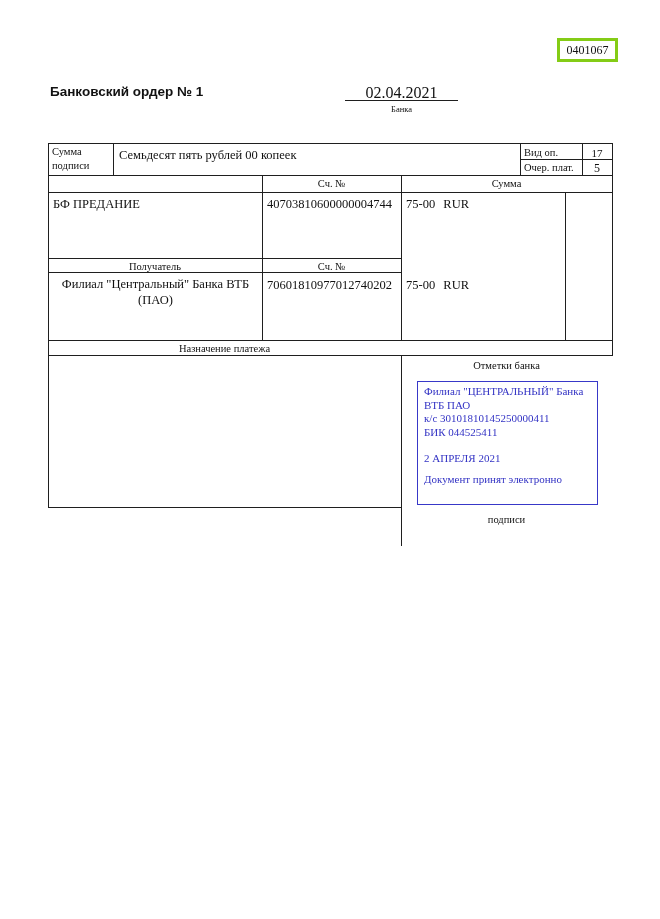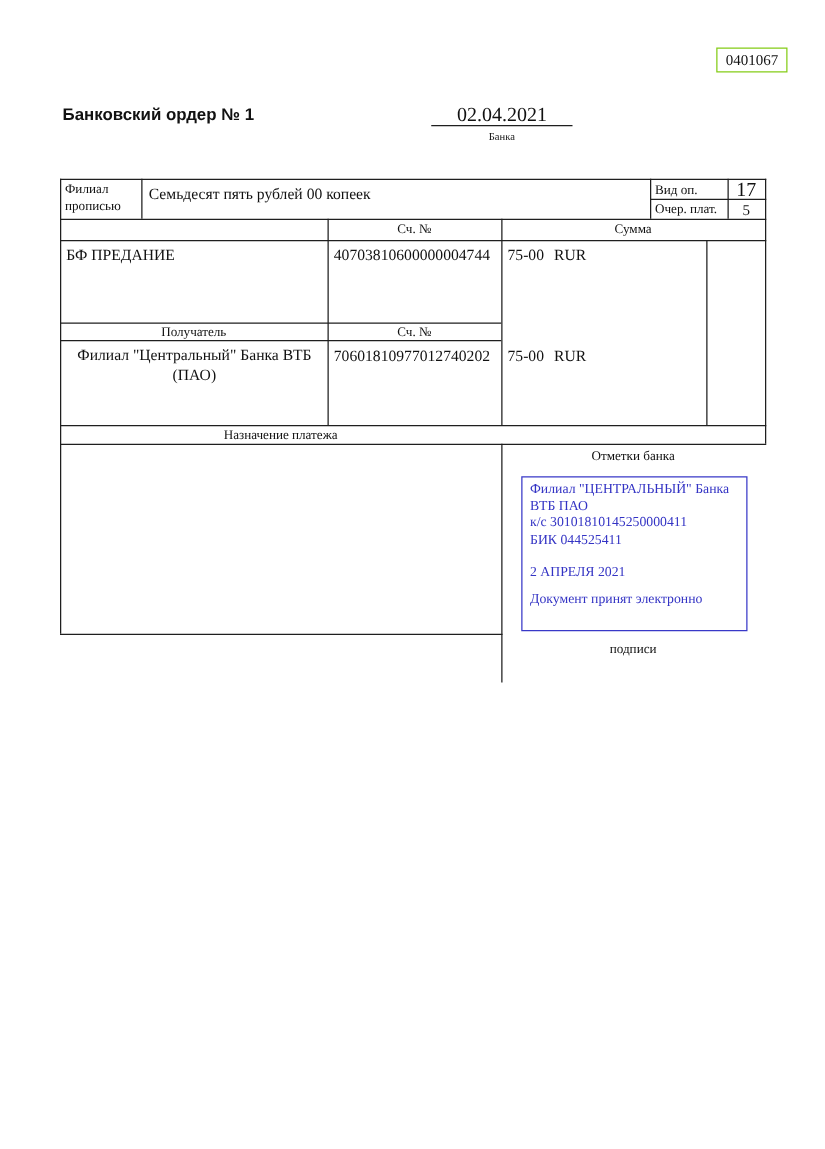--- a/index.html
+++ b/index.html
@@ -4,22 +4,22 @@
 <style>
   html,body{margin:0;padding:0;background:#ffffff;}
   #page{position:relative;width:660px;height:919px;background:#ffffff;overflow:hidden;
         font-family:"Liberation Serif", serif;color:#111;}
   .hline{position:absolute;height:1px;background:#1f1f1f;}
   .vline{position:absolute;width:1px;background:#1f1f1f;}
   .lbl{position:absolute;font-size:10.5px;line-height:14px;}
   .val{position:absolute;font-size:12.5px;line-height:16px;text-align:center;}
   .center{text-align:center;}
   #form-code-box{position:absolute;left:557px;top:38px;width:55px;height:18px;
-        border:1px solid #84cc16;display:flex;align-items:center;justify-content:center;
-        font-size:12px;margin-left:16px;}
+        border:3px solid #84cc16;display:flex;align-items:center;justify-content:center;
+        font-size:12px;}
   #page-title{position:absolute;left:50px;top:84px;
         font-family:"Liberation Sans", sans-serif;font-weight:bold;font-size:13.5px;}
   #date-value{position:absolute;left:345px;top:84px;width:113px;text-align:center;font-size:16px;}
   #date-underline{position:absolute;left:345px;top:100px;width:113px;height:1px;background:#1f1f1f;}
   #date-label{position:absolute;left:345px;top:104px;width:113px;text-align:center;font-size:8.5px;}
   .amount{word-spacing:5px;}
   #stamp-box{position:absolute;left:417px;top:381px;width:181px;height:124px;
         border:1px solid #3838c8;color:#3333c4;font-size:11px;line-height:13.5px;
         box-sizing:border-box;padding:3px 0 2px 6px;}
   #stamp-box .stamp-line{white-space:nowrap;}
@@ -53,24 +53,24 @@
   <div class="vline" style="left:48px;top:143px;height:364px;"></div>
   <div class="vline" style="left:113px;top:143px;height:32px;"></div>
   <div class="vline" style="left:520px;top:143px;height:32px;"></div>
   <div class="vline" style="left:582px;top:143px;height:32px;"></div>
   <div class="vline" style="left:612px;top:143px;height:212px;"></div>
   <div class="vline" style="left:262px;top:175px;height:165px;"></div>
   <div class="vline" style="left:401px;top:175px;height:165px;"></div>
   <div class="vline" style="left:401px;top:355px;height:191px;"></div>
   <div class="vline" style="left:565px;top:192px;height:148px;"></div>
 
-  <div class="lbl" style="left:52px;top:145px;width:60px;">Филиал прописью</div>
+  <div class="lbl" style="left:52px;top:145px;width:60px;">Сумма подписи</div>
   <div class="val" style="left:119px;top:147px;">Семьдесят пять рублей 00 копеек</div>
   <div class="lbl" style="left:524px;top:146px;">Вид оп.</div>
-  <div class="val center" style="left:582px;top:145px;width:30px;font-size:16px;">17</div>
+  <div class="val center" style="left:582px;top:145px;width:30px;font-size:11px;">17</div>
   <div class="lbl" style="left:524px;top:161px;">Очер. плат.</div>
   <div class="val center" style="left:582px;top:160px;width:30px;font-size:12px;">5</div>
 
   <div class="lbl center" style="left:262px;top:177px;width:139px;">Сч. №</div>
   <div class="lbl center" style="left:401px;top:177px;width:211px;">Сумма</div>
 
   <div class="val" style="left:53px;top:196px;">БФ ПРЕДАНИЕ</div>
   <div class="val" style="left:267px;top:196px;">40703810600000004744</div>
   <div class="val amount" style="left:406px;top:196px;">75-00 RUR</div>
 

